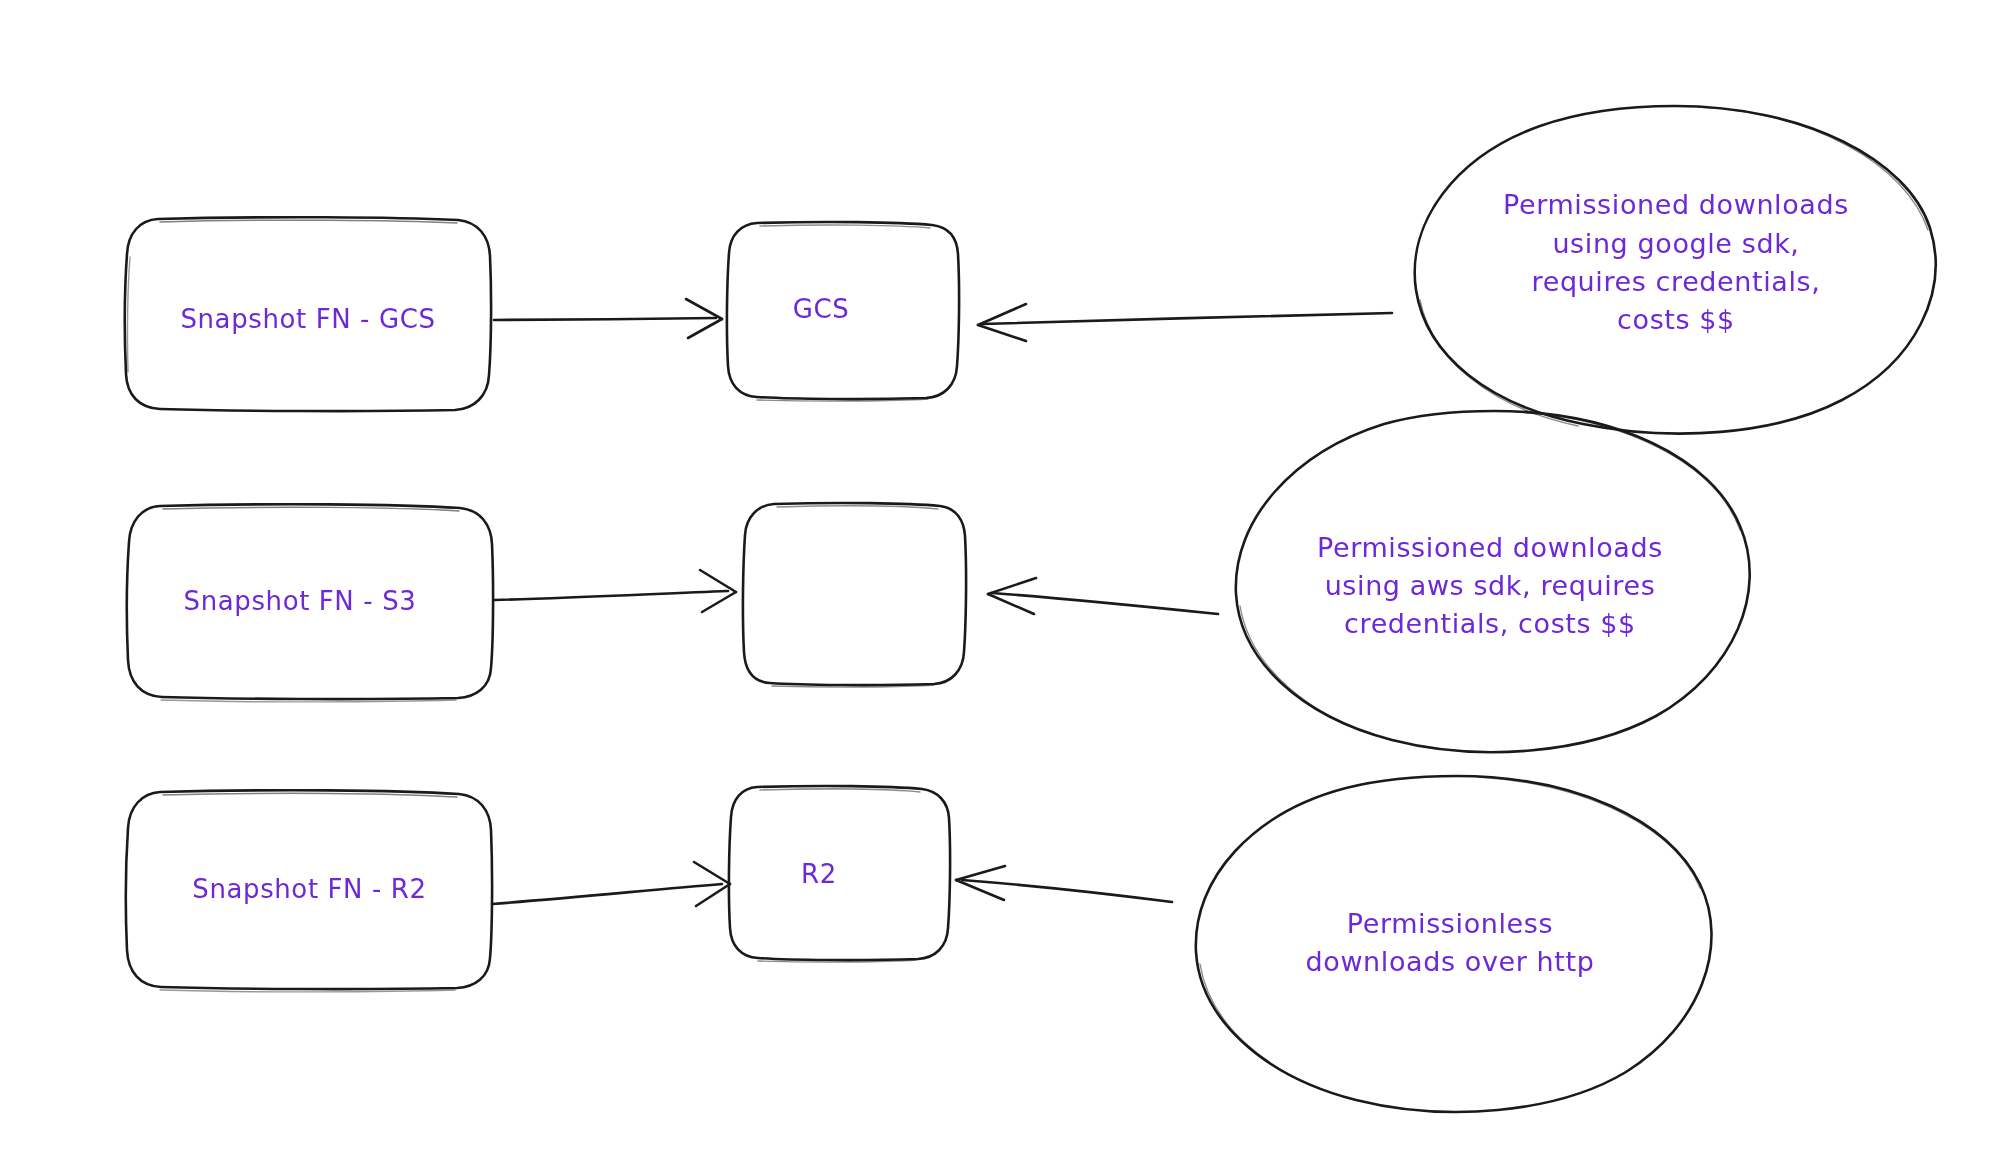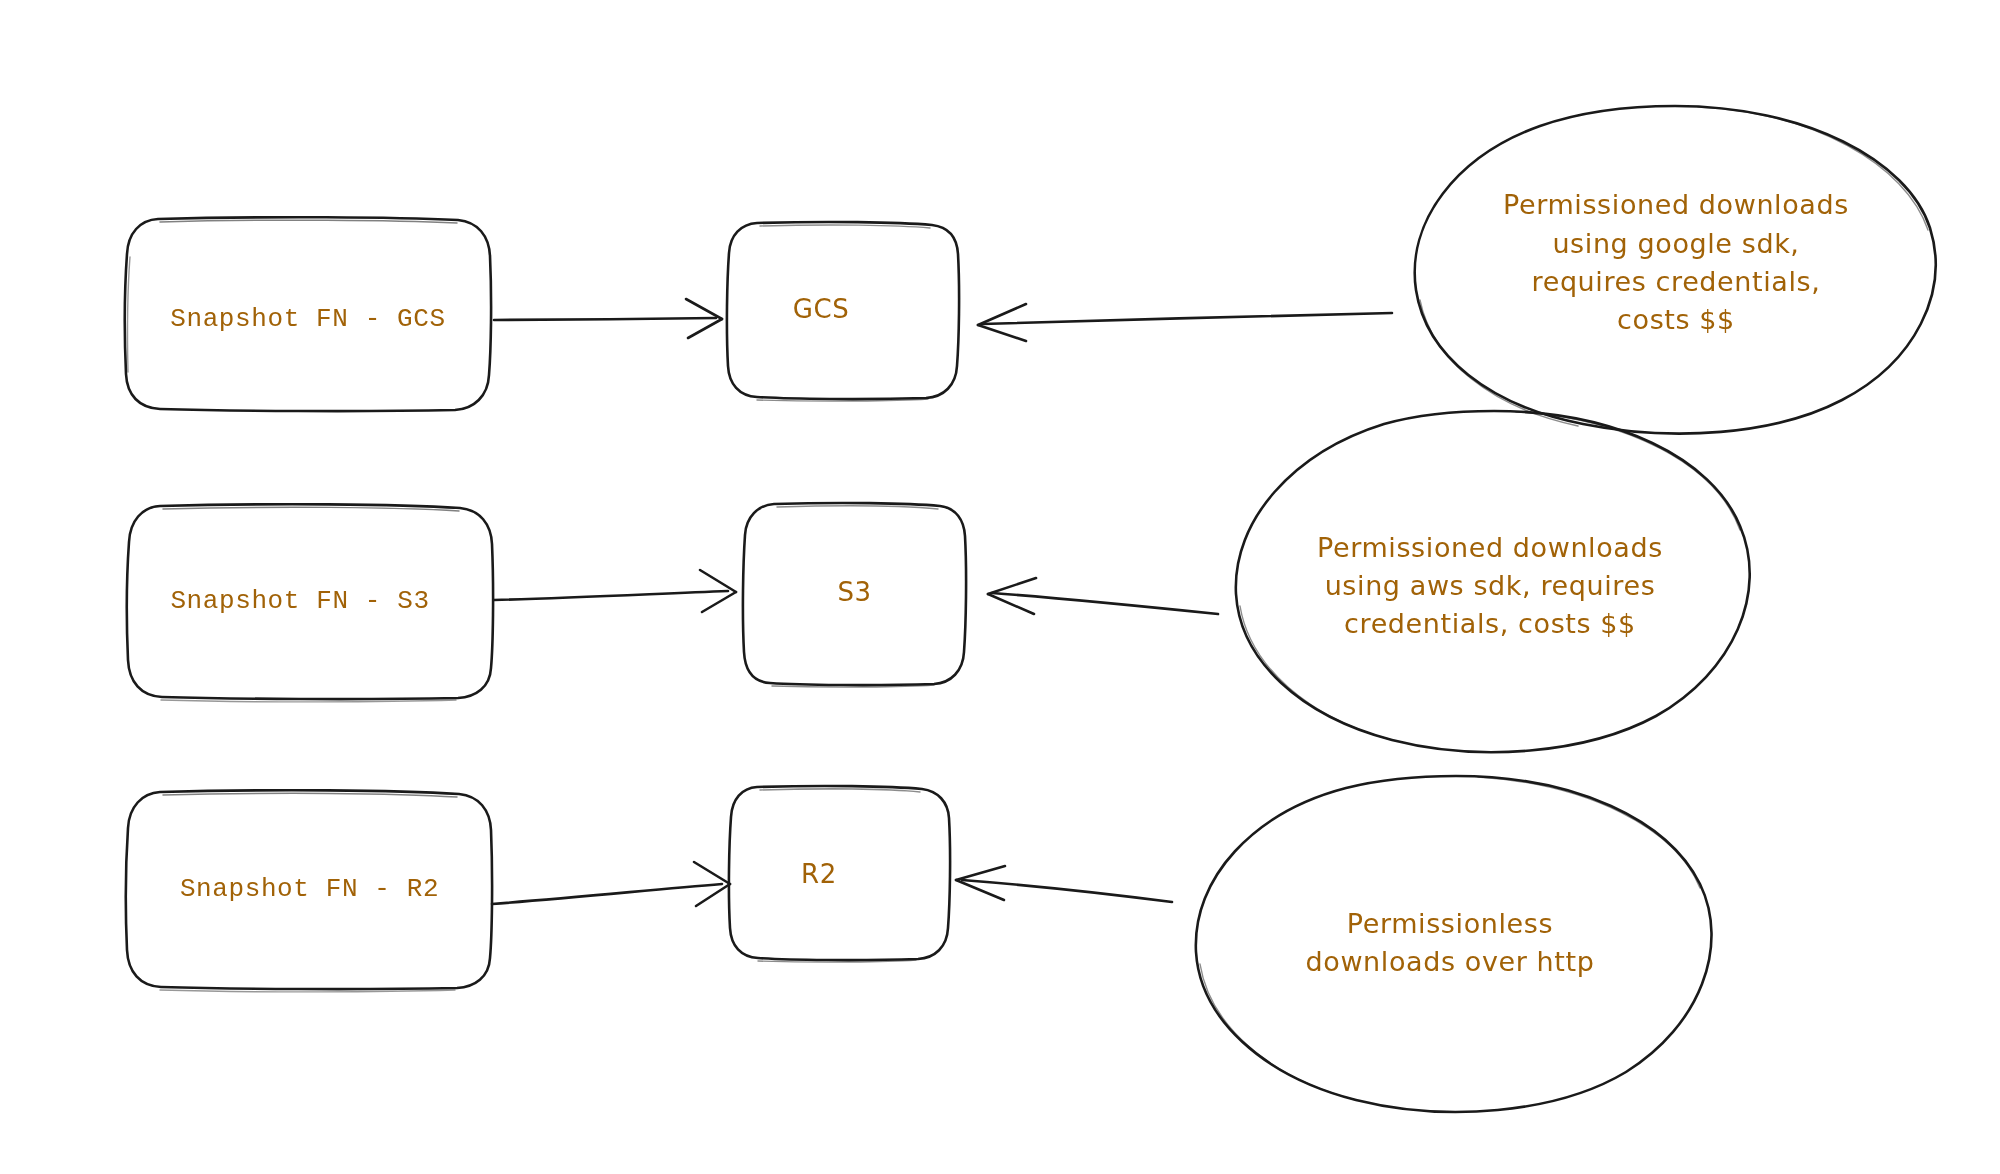--- a/index.html
+++ b/index.html
@@ -23,30 +23,29 @@
     top: 0;
     width: 2000px;
     height: 1174px;
   }
   .node-label {
     position: absolute;
     display: flex;
     align-items: center;
     justify-content: center;
     text-align: center;
-    color: #a16207;
+    color: #6d28d9;
     font-family: "DejaVu Sans", sans-serif;
     letter-spacing: 0.6px;
     pointer-events: none;
     white-space: pre-line;
   }
   .box-label {
     font-size: 26px;
     line-height: 1.3;
-    font-family: Liberation Mono, monospace;
   }
   .store-label {
     font-size: 26px;
     line-height: 1.3;
   }
   .note-label {
     font-size: 27px;
     line-height: 1.42;
   }
 </style>
@@ -182,21 +181,20 @@
 
   <div class="node-label store-label" style="left:728px; top:280px; width:186px; height:60px;">GCS</div>
 
   <div class="node-label note-label" style="left:1420px; top:178px; width:512px; height:170px;">Permissioned downloads
 using google sdk,
 requires credentials,
 costs $$</div>
 
   <div class="node-label box-label" style="left:128px; top:572px; width:344px; height:60px;">Snapshot FN - S3</div>
 
-  <div class="node-label store-label" style="left:744px; top:563px; width:221px; height:60px;">S3</div>
 
   <div class="node-label note-label" style="left:1240px; top:520px; width:500px; height:132px;">Permissioned downloads
 using aws sdk, requires
 credentials, costs $$</div>
 
   <div class="node-label box-label" style="left:128px; top:860px; width:363px; height:60px;">Snapshot FN - R2</div>
 
   <div class="node-label store-label" style="left:730px; top:845px; width:178px; height:60px;">R2</div>
 
   <div class="node-label note-label" style="left:1200px; top:895px; width:500px; height:96px;">Permissionless

